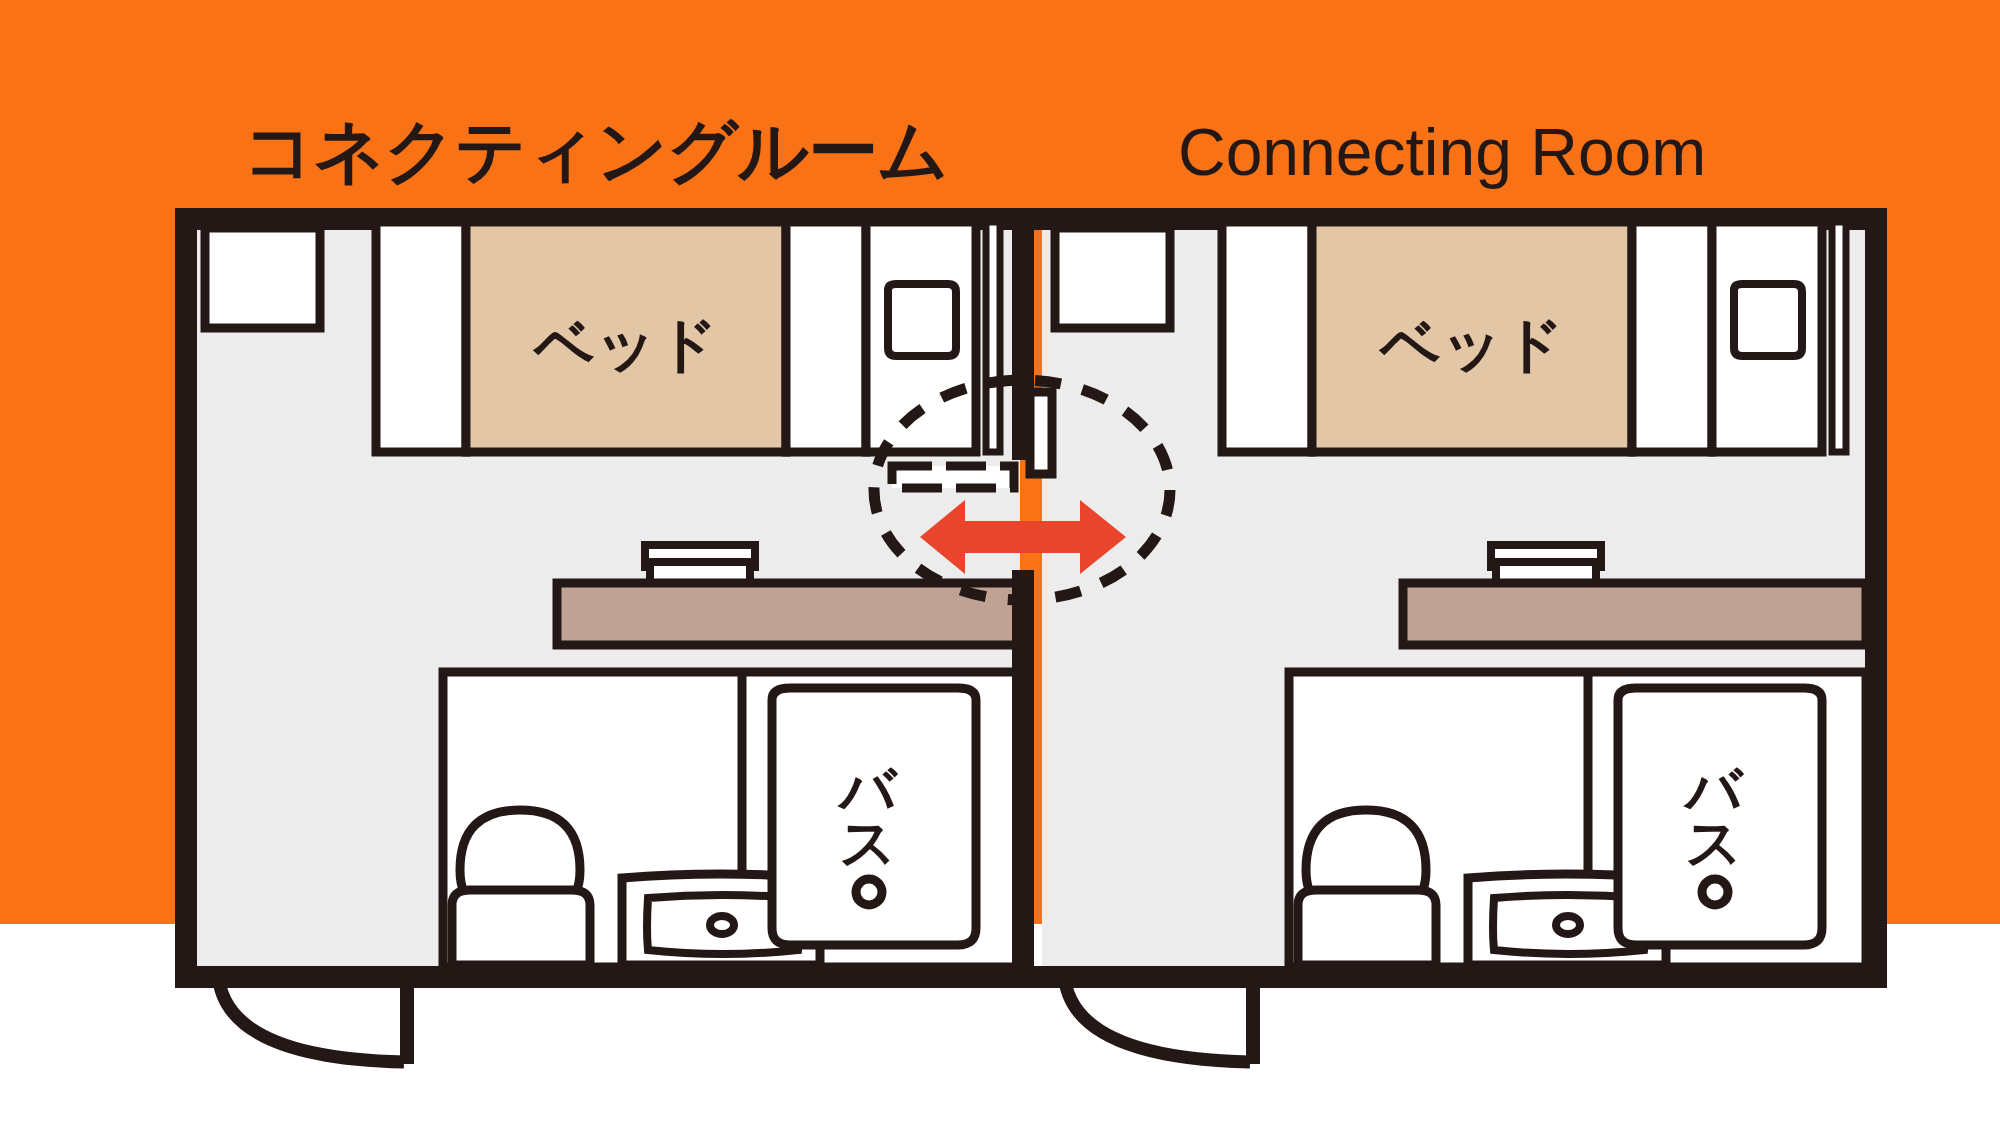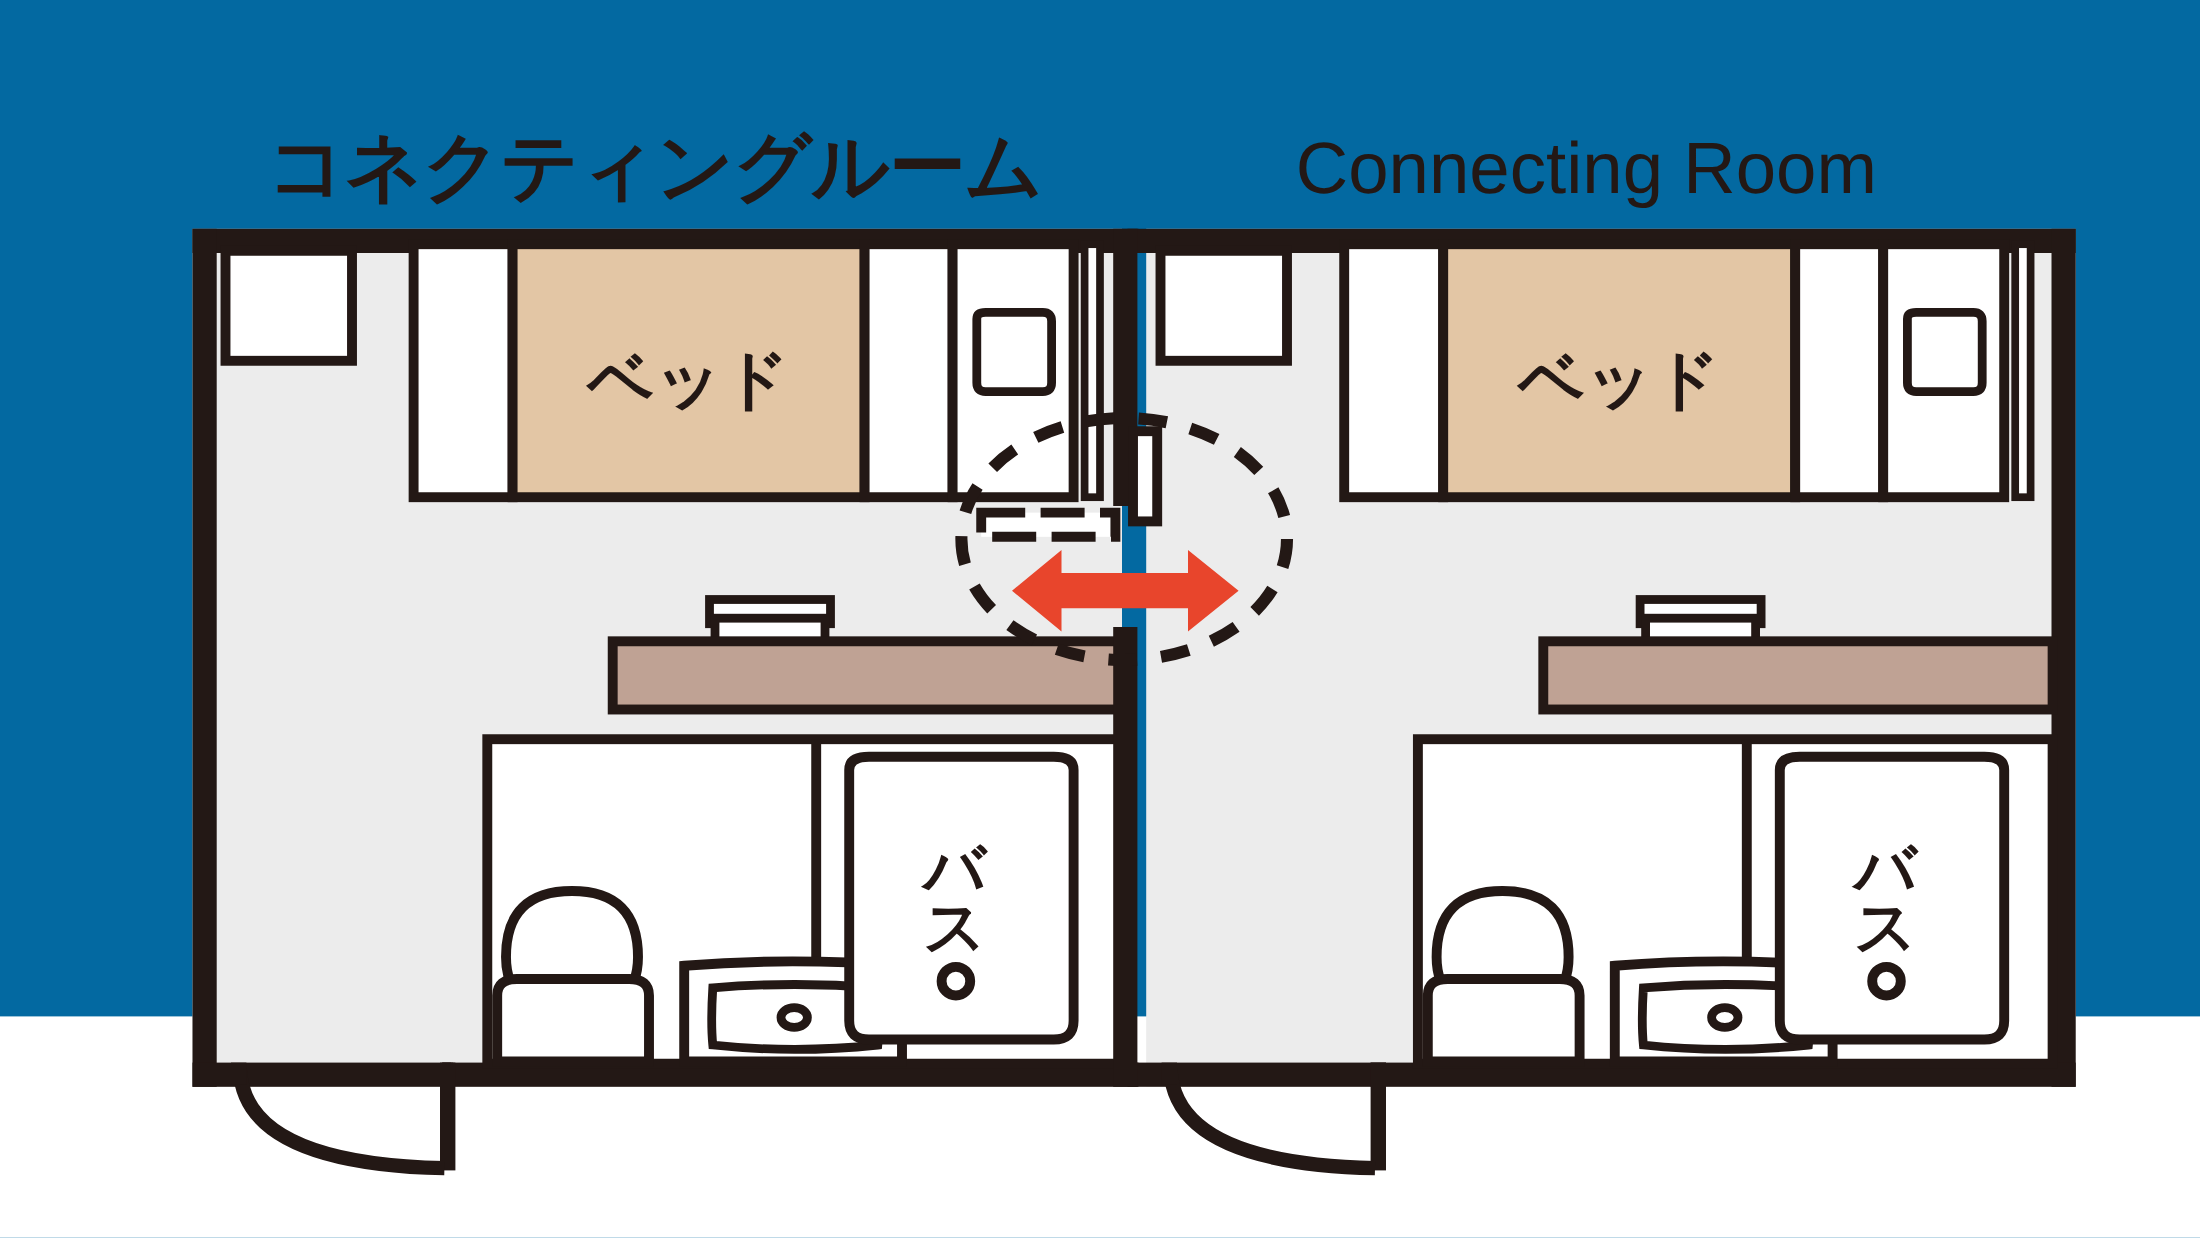--- a/index.html
+++ b/index.html
@@ -12,21 +12,21 @@
     width: 2000px;
     height: 1125px;
     overflow: hidden;
     font-family: "Liberation Sans", "DejaVu Sans", sans-serif;
     position: relative;
   }
   #stage {
     position: relative;
     width: 2000px;
     height: 924px;
-    background: #0369a1;
+    background: #f97316;
   }
   #plan-svg {
     position: absolute;
     left: 0;
     top: 0;
     width: 2000px;
     height: 1125px;
     display: block;
   }
   .title-jp {

